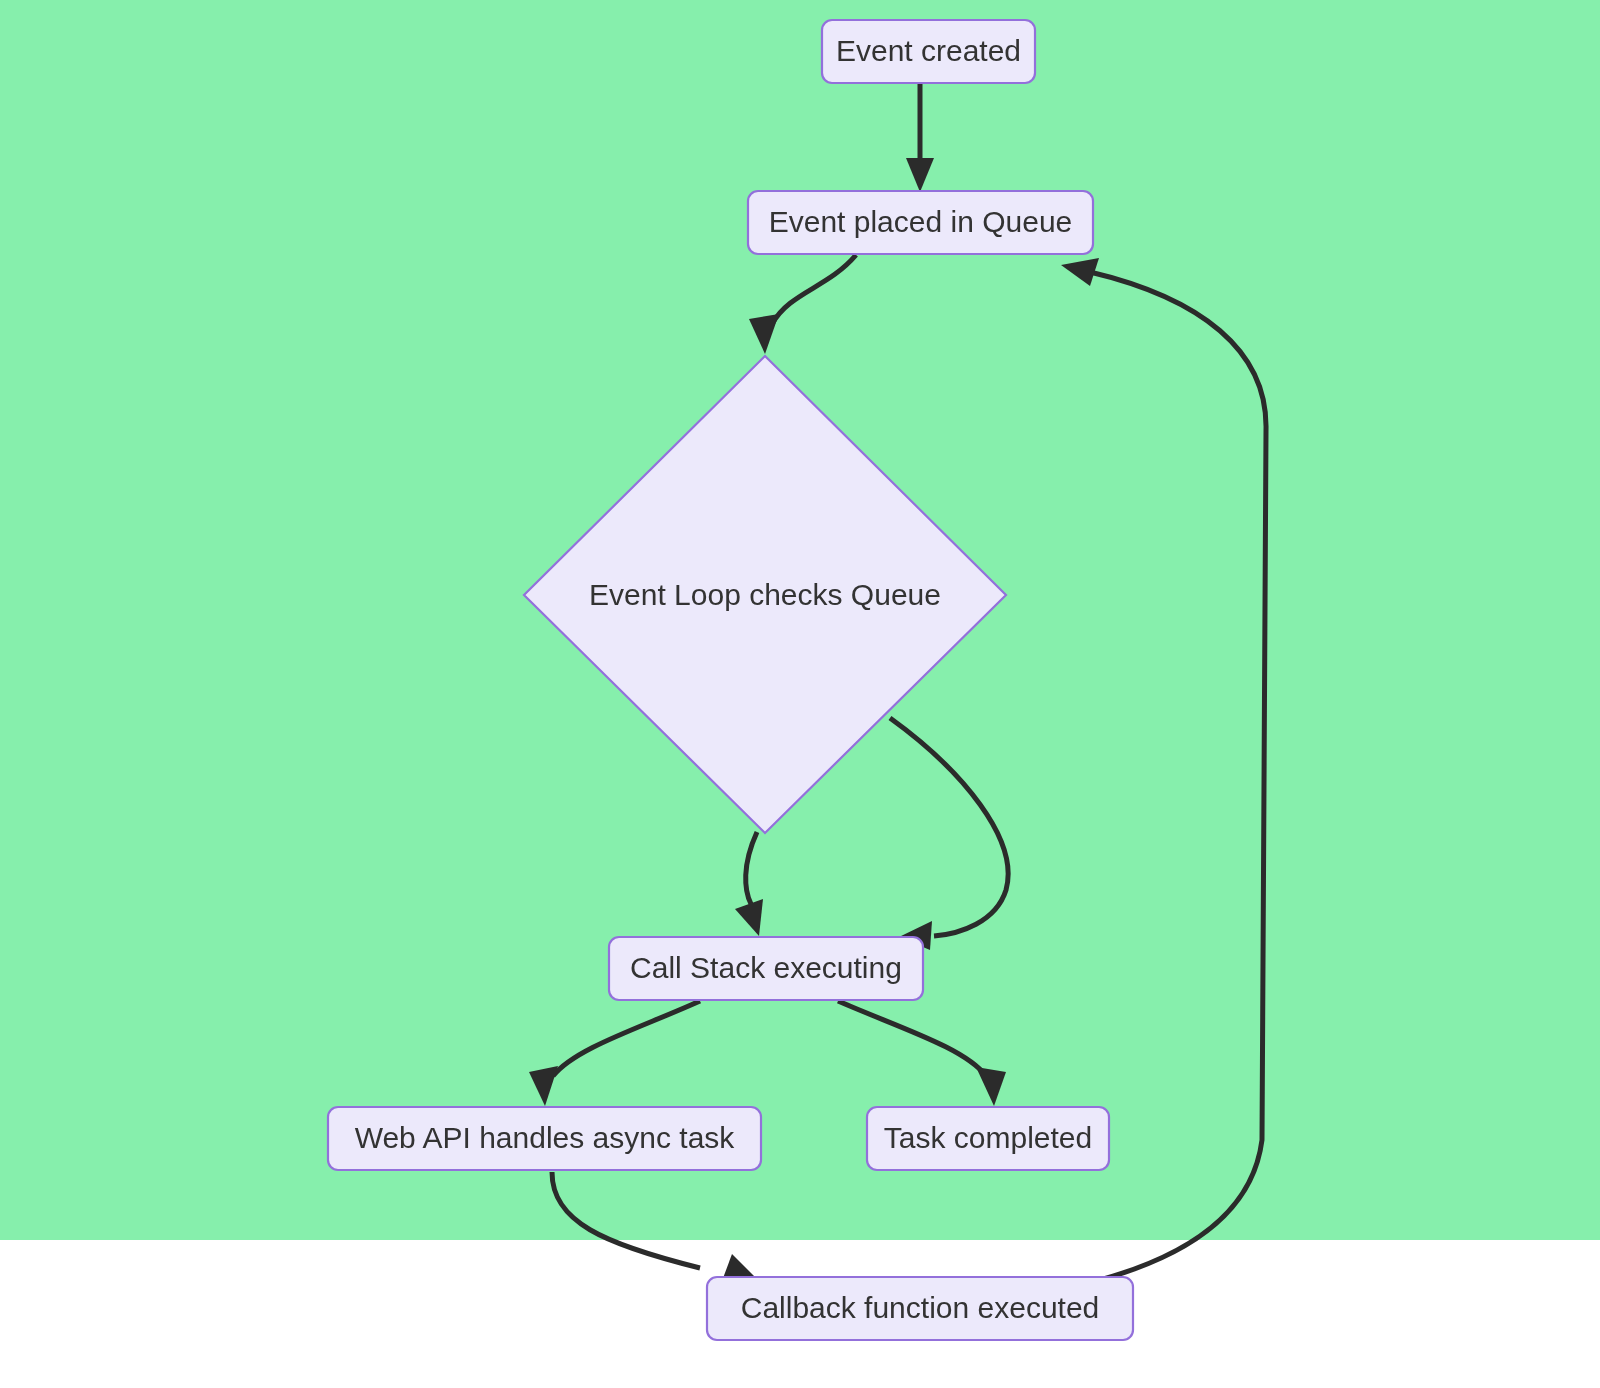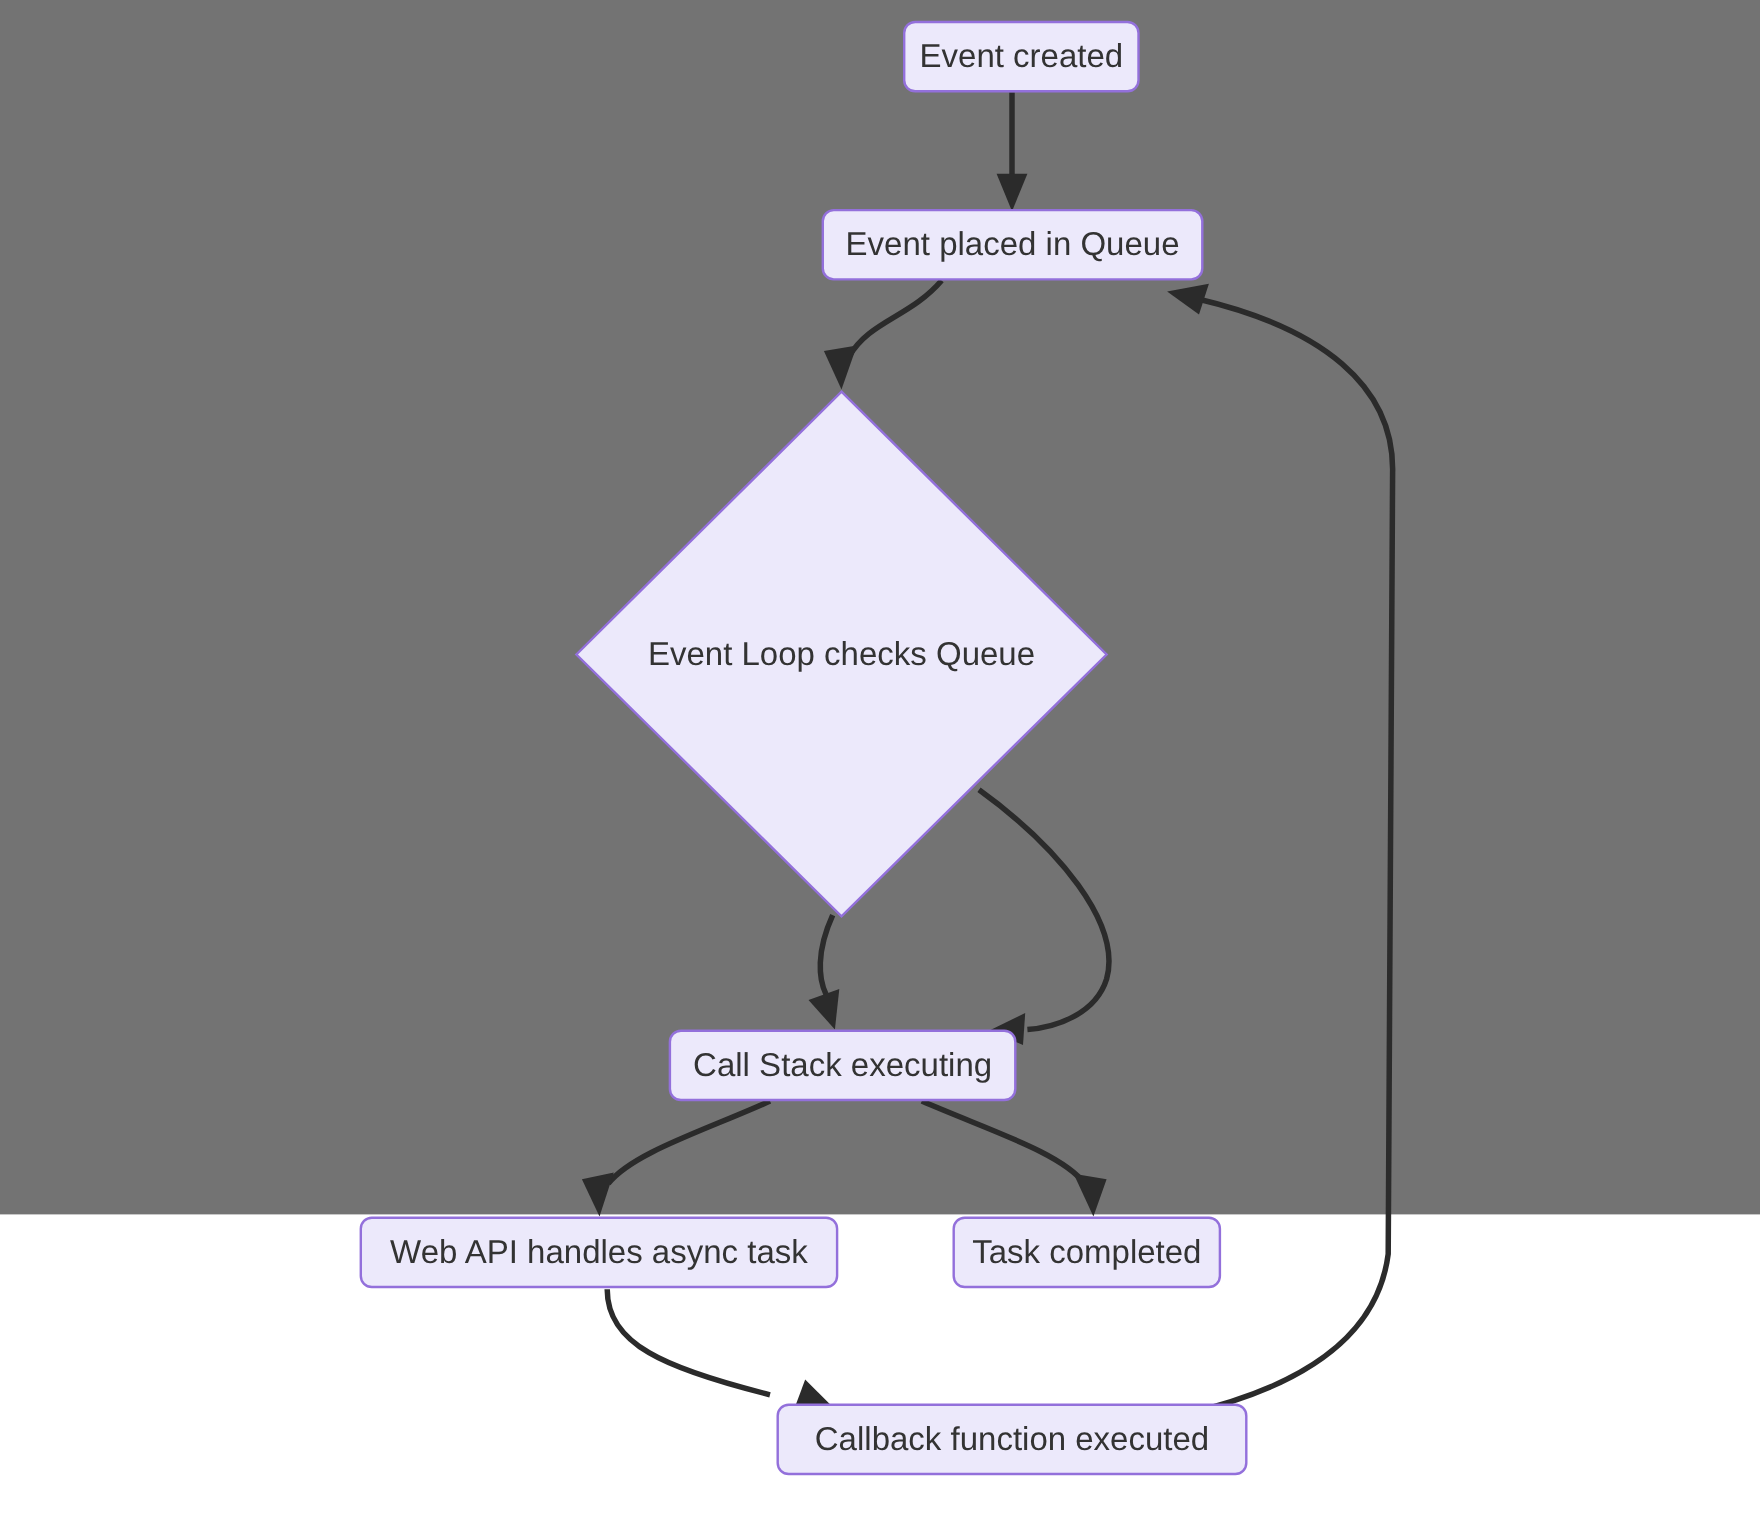--- a/index.html
+++ b/index.html
@@ -10,22 +10,22 @@
   }
   body {
     width: 1600px;
     height: 1388px;
     font-family: "Liberation Sans", "DejaVu Sans", sans-serif;
     overflow: hidden;
   }
   #diagram-root {
     position: relative;
     width: 1600px;
-    height: 1104px;
-    background: #737373;
+    height: 1240px;
+    background: #86efac;
     text-decoration: underline;
   }
   svg.flowchart {
     display: block;
     width: 1600px;
     height: 1388px;
   }
   .node-shape {
     fill: #ece9fb;
     stroke: #9370db;

